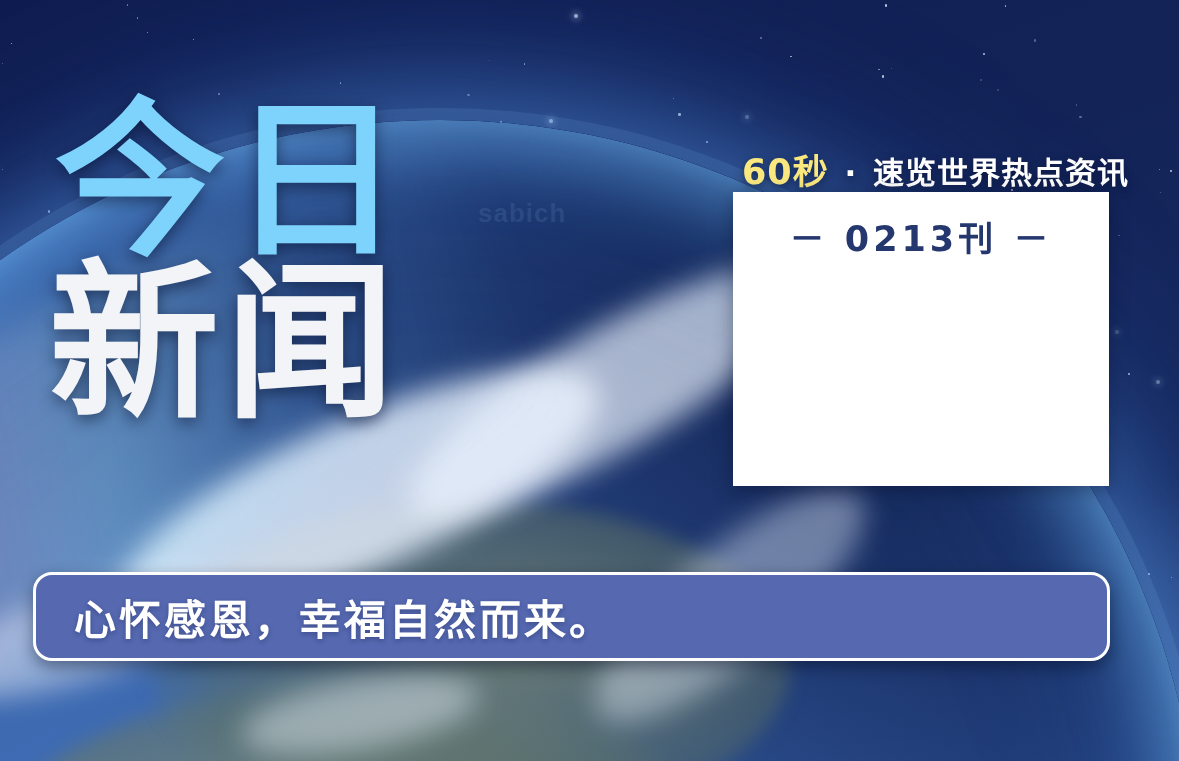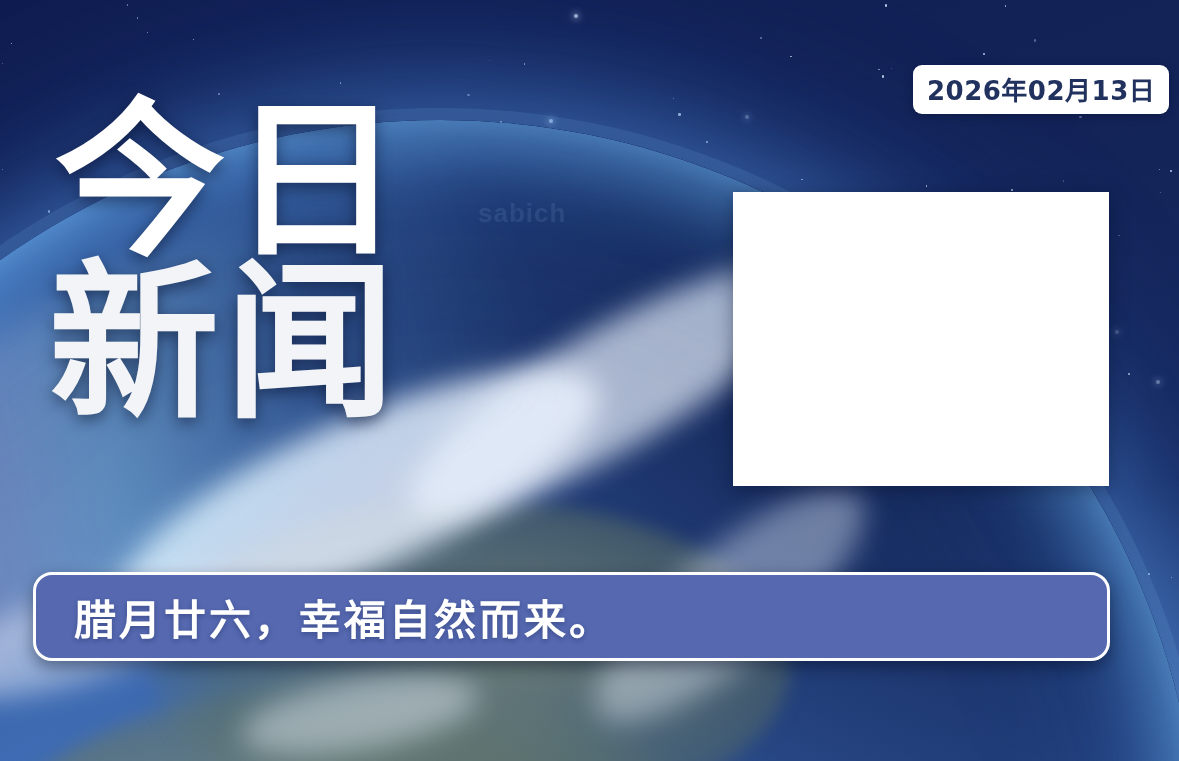--- a/index.html
+++ b/index.html
@@ -71,21 +71,21 @@
     color:rgba(150,185,235,.13);user-select:none;
   }
 
   
   .title-block{position:absolute;left:55px;top:103px;line-height:.92;}
   .t-line{
     font-family:"DejaVu Sans","Liberation Sans",sans-serif;
     font-size:170px;font-weight:bold;letter-spacing:6px;
     text-shadow:0 5px 16px rgba(5,12,40,.55);
   }
-  .t-jinri{color:#ffffff;}
+  .t-jinri{color:#7dd3fc;}
   .t-xinwen{color:#f2f4f7;margin-top:6px;margin-left:-6px;}
 
   
   .date-badge{
     position:absolute;left:913px;top:65px;
     padding:5px 14px 7px;
     background:#ffffff;border-radius:9px;
     color:#22325f;font-size:26px;font-weight:bold;letter-spacing:.5px;
     font-family:"DejaVu Sans","Liberation Sans",sans-serif;
     box-shadow:0 2px 8px rgba(4,10,35,.35);
@@ -321,23 +321,28 @@
   </div>
   <div class="limb2" style="position:absolute;left:-332px;top:108px;width:1544px;height:1544px;"></div>
 
   <div class="watermark">sabich</div>
 
   <div class="title-block">
     <div class="t-line t-jinri">今日</div>
     <div class="t-line t-xinwen">新闻</div>
   </div>
 
-  <div class="date-badge">2026年02月13日</div>
-
+
+  <div class="tagline">
+    <span class="tag-60">60秒</span>
+    <span class="tag-dot">·</span>
+    <span class="tag-rest">速览世界热点资讯</span>
+  </div>
 
   <div class="info-card">
+    <div class="card-issue">－ 0213刊 －</div>
   </div>
 
   <div class="quote-banner">
-    <div class="quote-text">腊月廿六，幸福自然而来。</div>
+    <div class="quote-text">心怀感恩，幸福自然而来。</div>
   </div>
 
 </div>
 
 </body></html>

